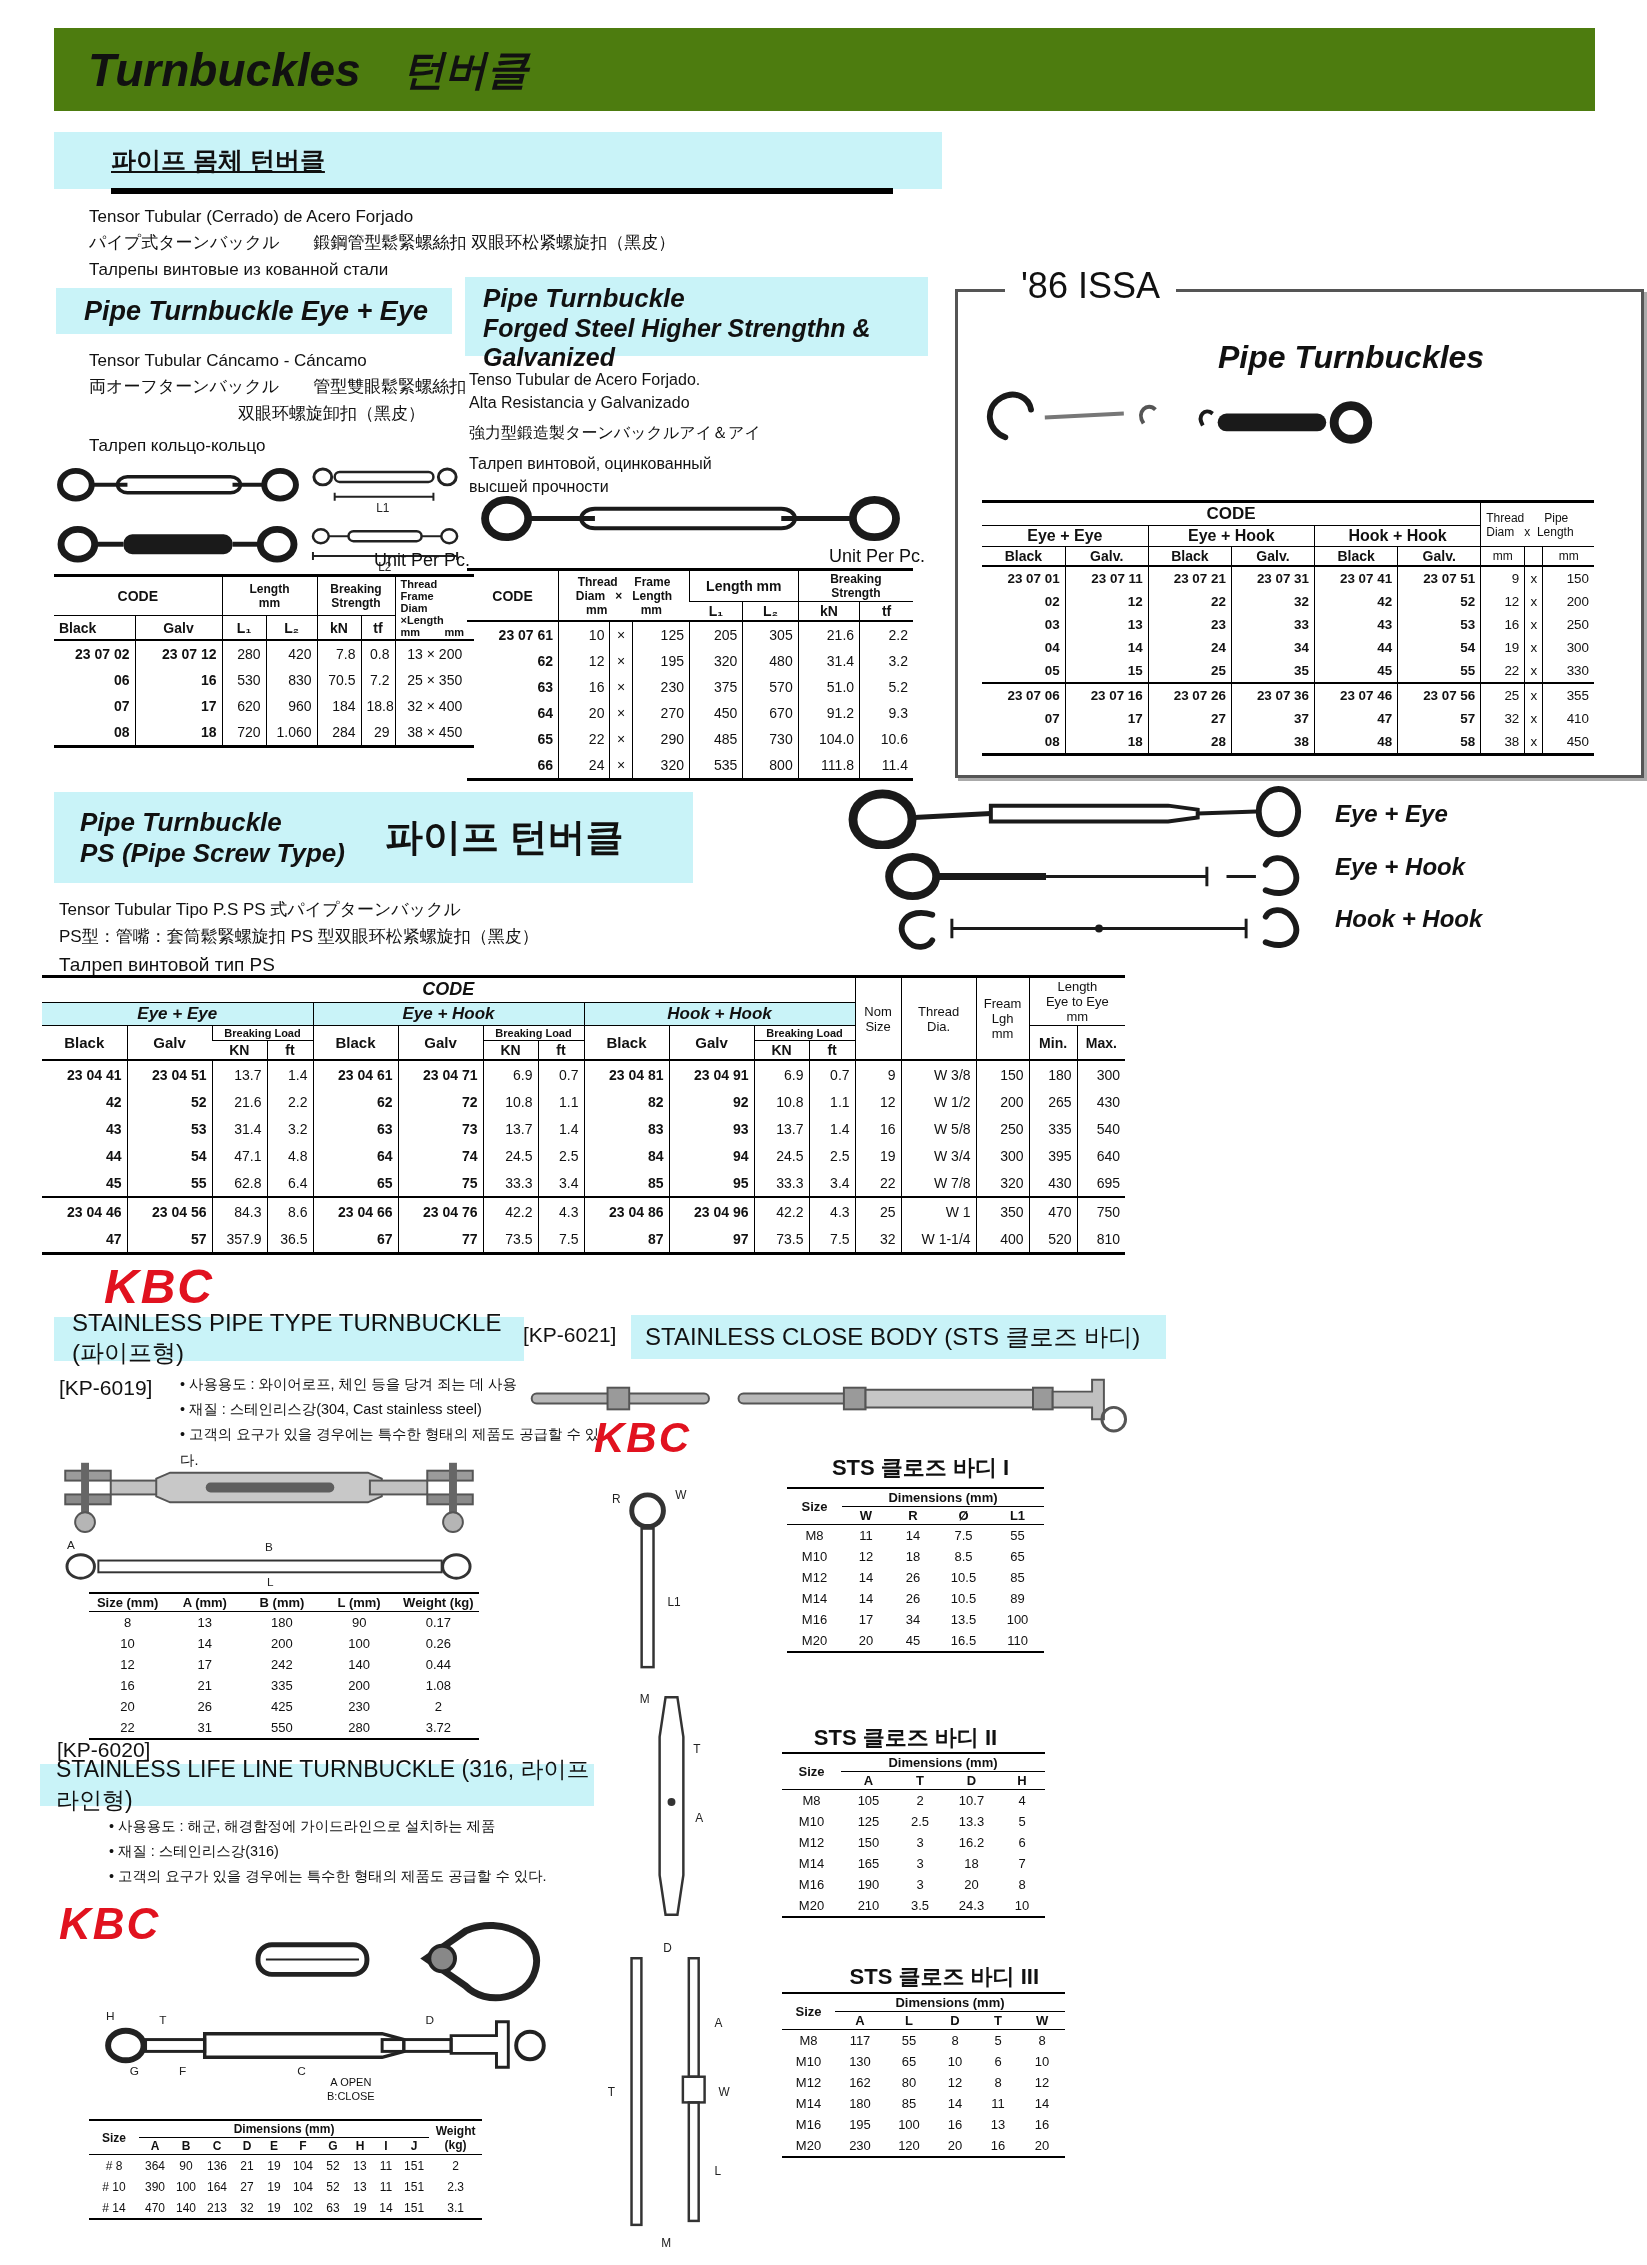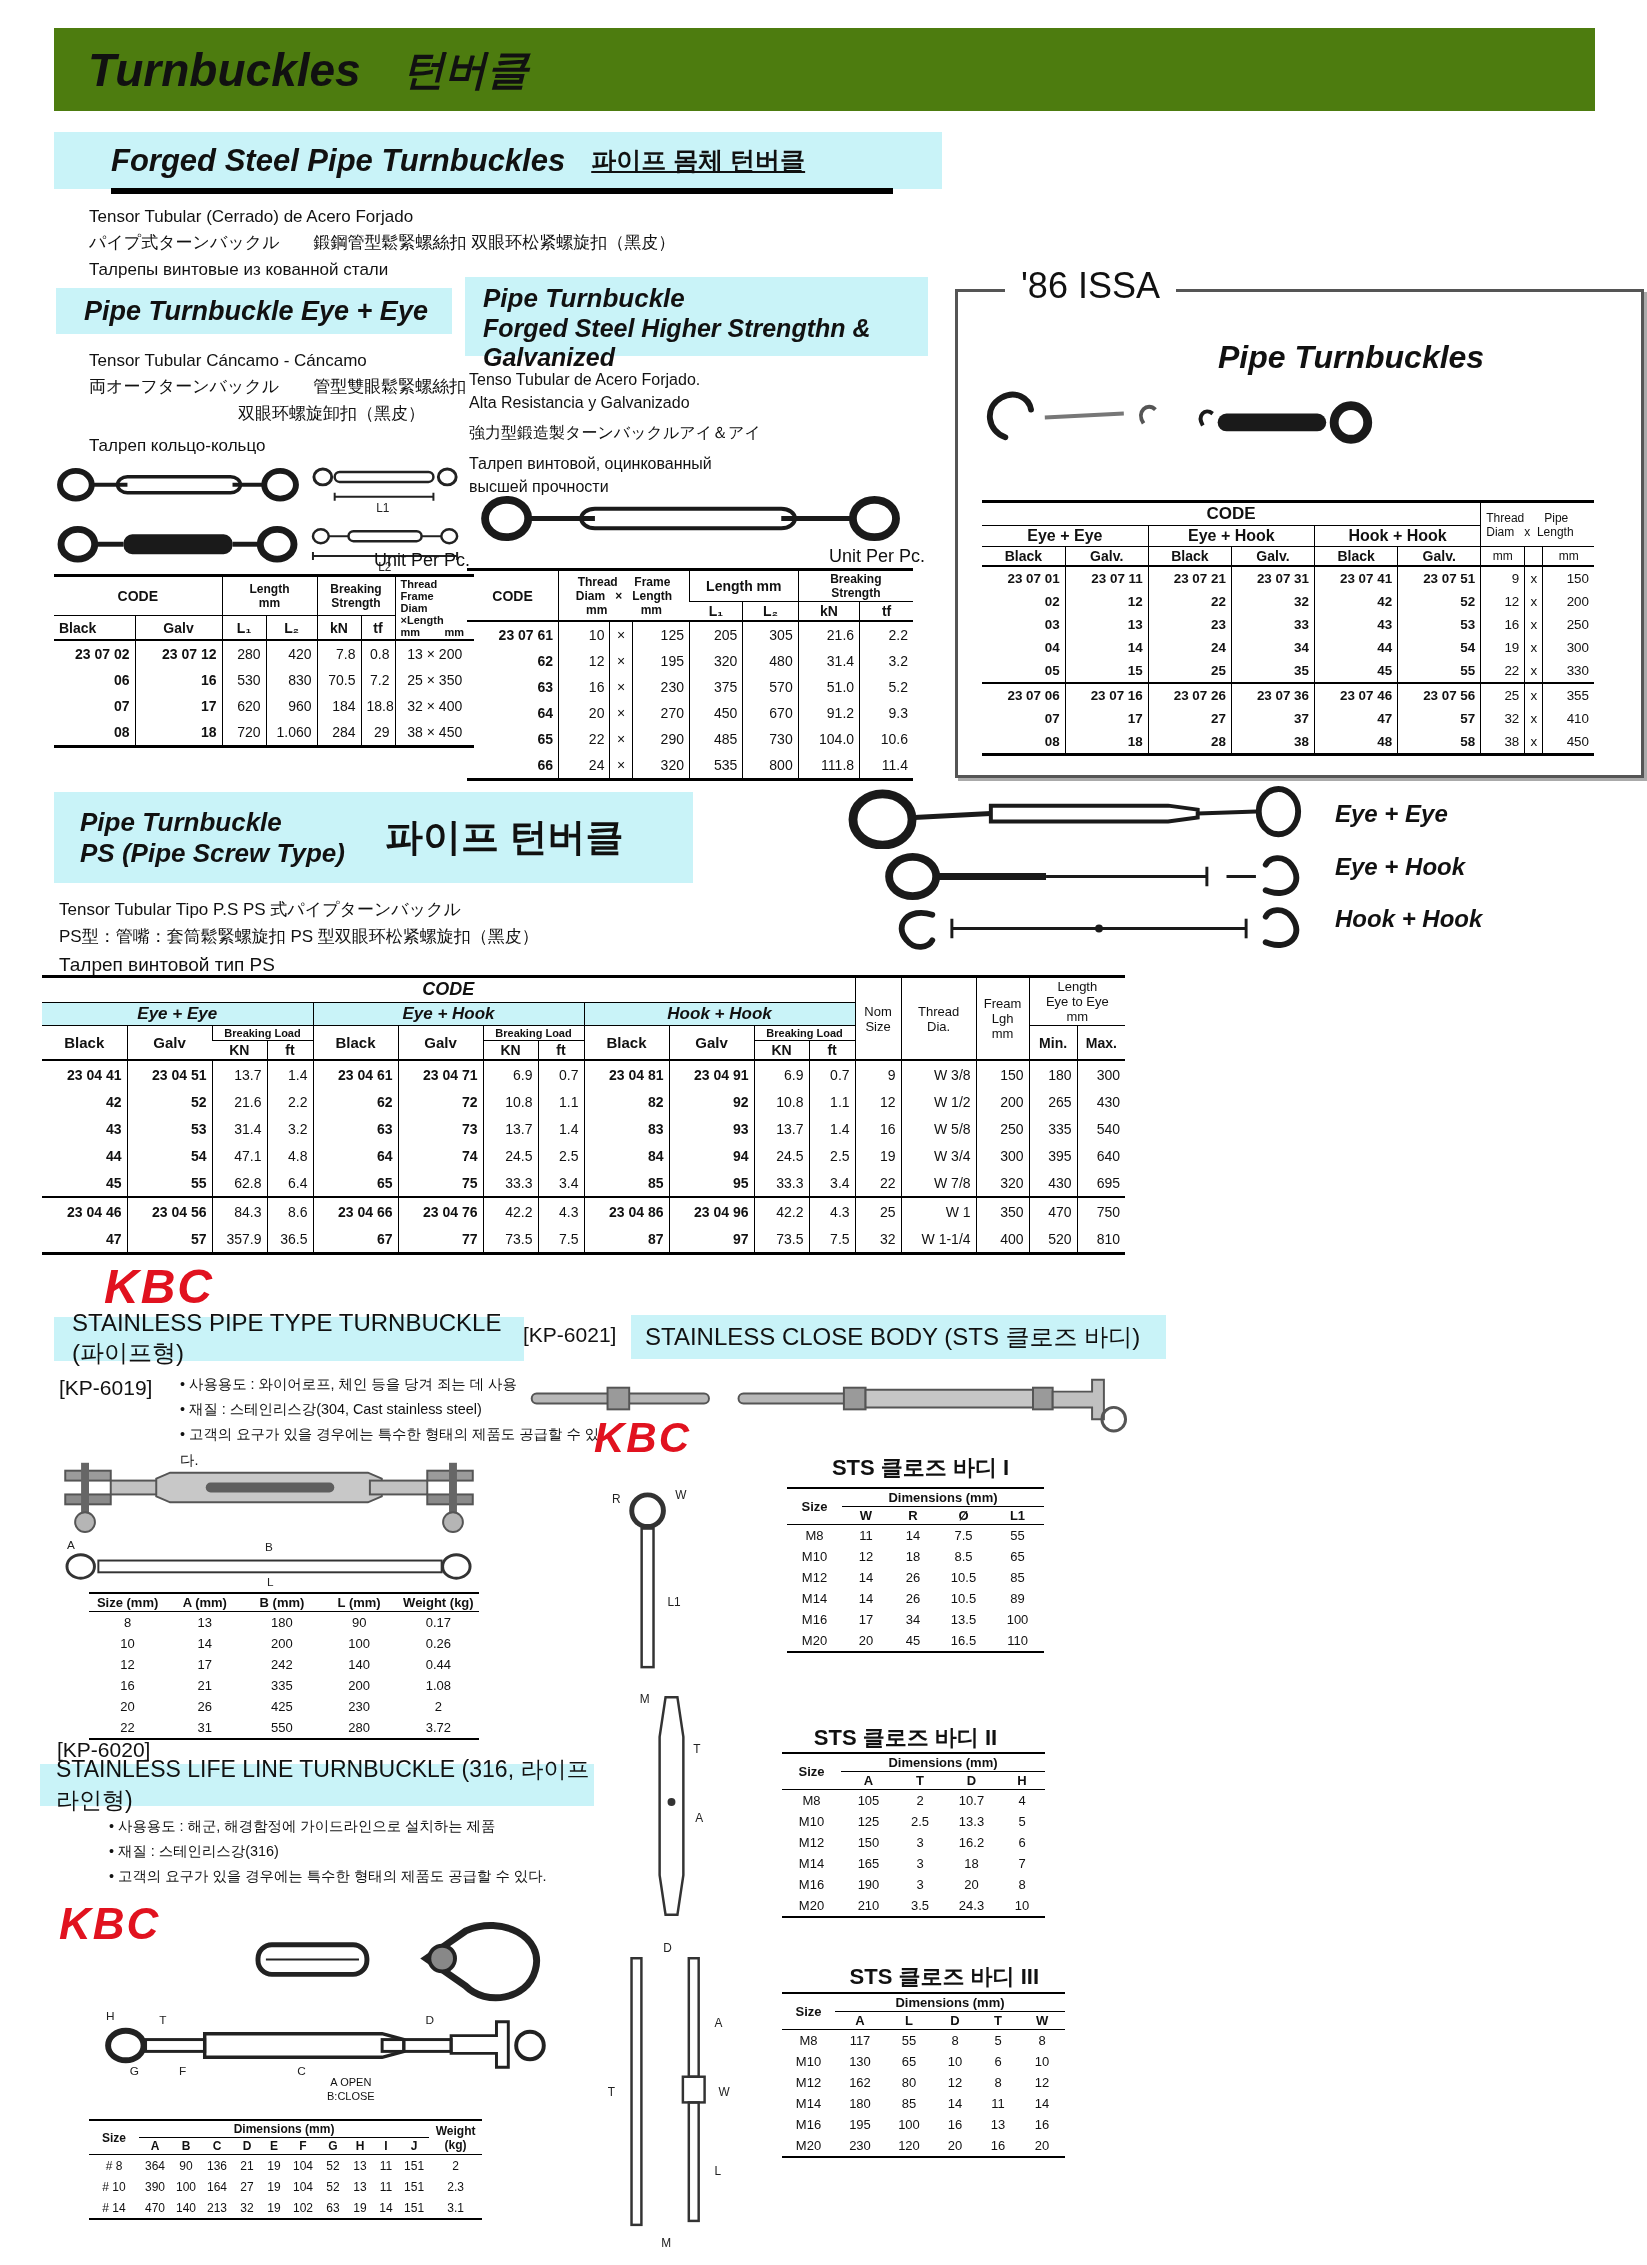--- a/index.html
+++ b/index.html
@@ -48,21 +48,20 @@
 <body>
 
 <div class="page">
 
   <div class="abs cyan-main" style="left:54px;top:28px;width:1541px;height:83px;display:flex;align-items:center;padding-left:34px;box-sizing:border-box;gap:42px;">
     <span class="it" style="font-size:46px;">Turnbuckles</span>
     <span class="it" style="font-size:42px;">턴버클</span>
   </div>
 
   <div class="abs cyan" style="left:54px;top:132px;width:888px;height:57px;display:flex;align-items:center;padding-left:57px;box-sizing:border-box;gap:26px;">
-    <span class="it" style="font-size:31px;">Forged Steel Pipe Turnbuckles</span>
     <span class="b" style="font-size:25px;text-decoration:underline;">파이프 몸체 턴버클</span>
   </div>
   <div class="abs" style="left:111px;top:188px;width:782px;height:6px;background:#000;"></div>
 
   <div class="abs desc" style="left:89px;top:204px;width:812px;">
     <div>Tensor Tubular (Cerrado) de Acero Forjado</div>
     <div>パイプ式ターンバックル　　鍛鋼管型鬆緊螺絲扣  双眼环松紧螺旋扣（黑皮）</div>
     <div>Талрепы винтовые из кованной стали</div>
   </div>
 

